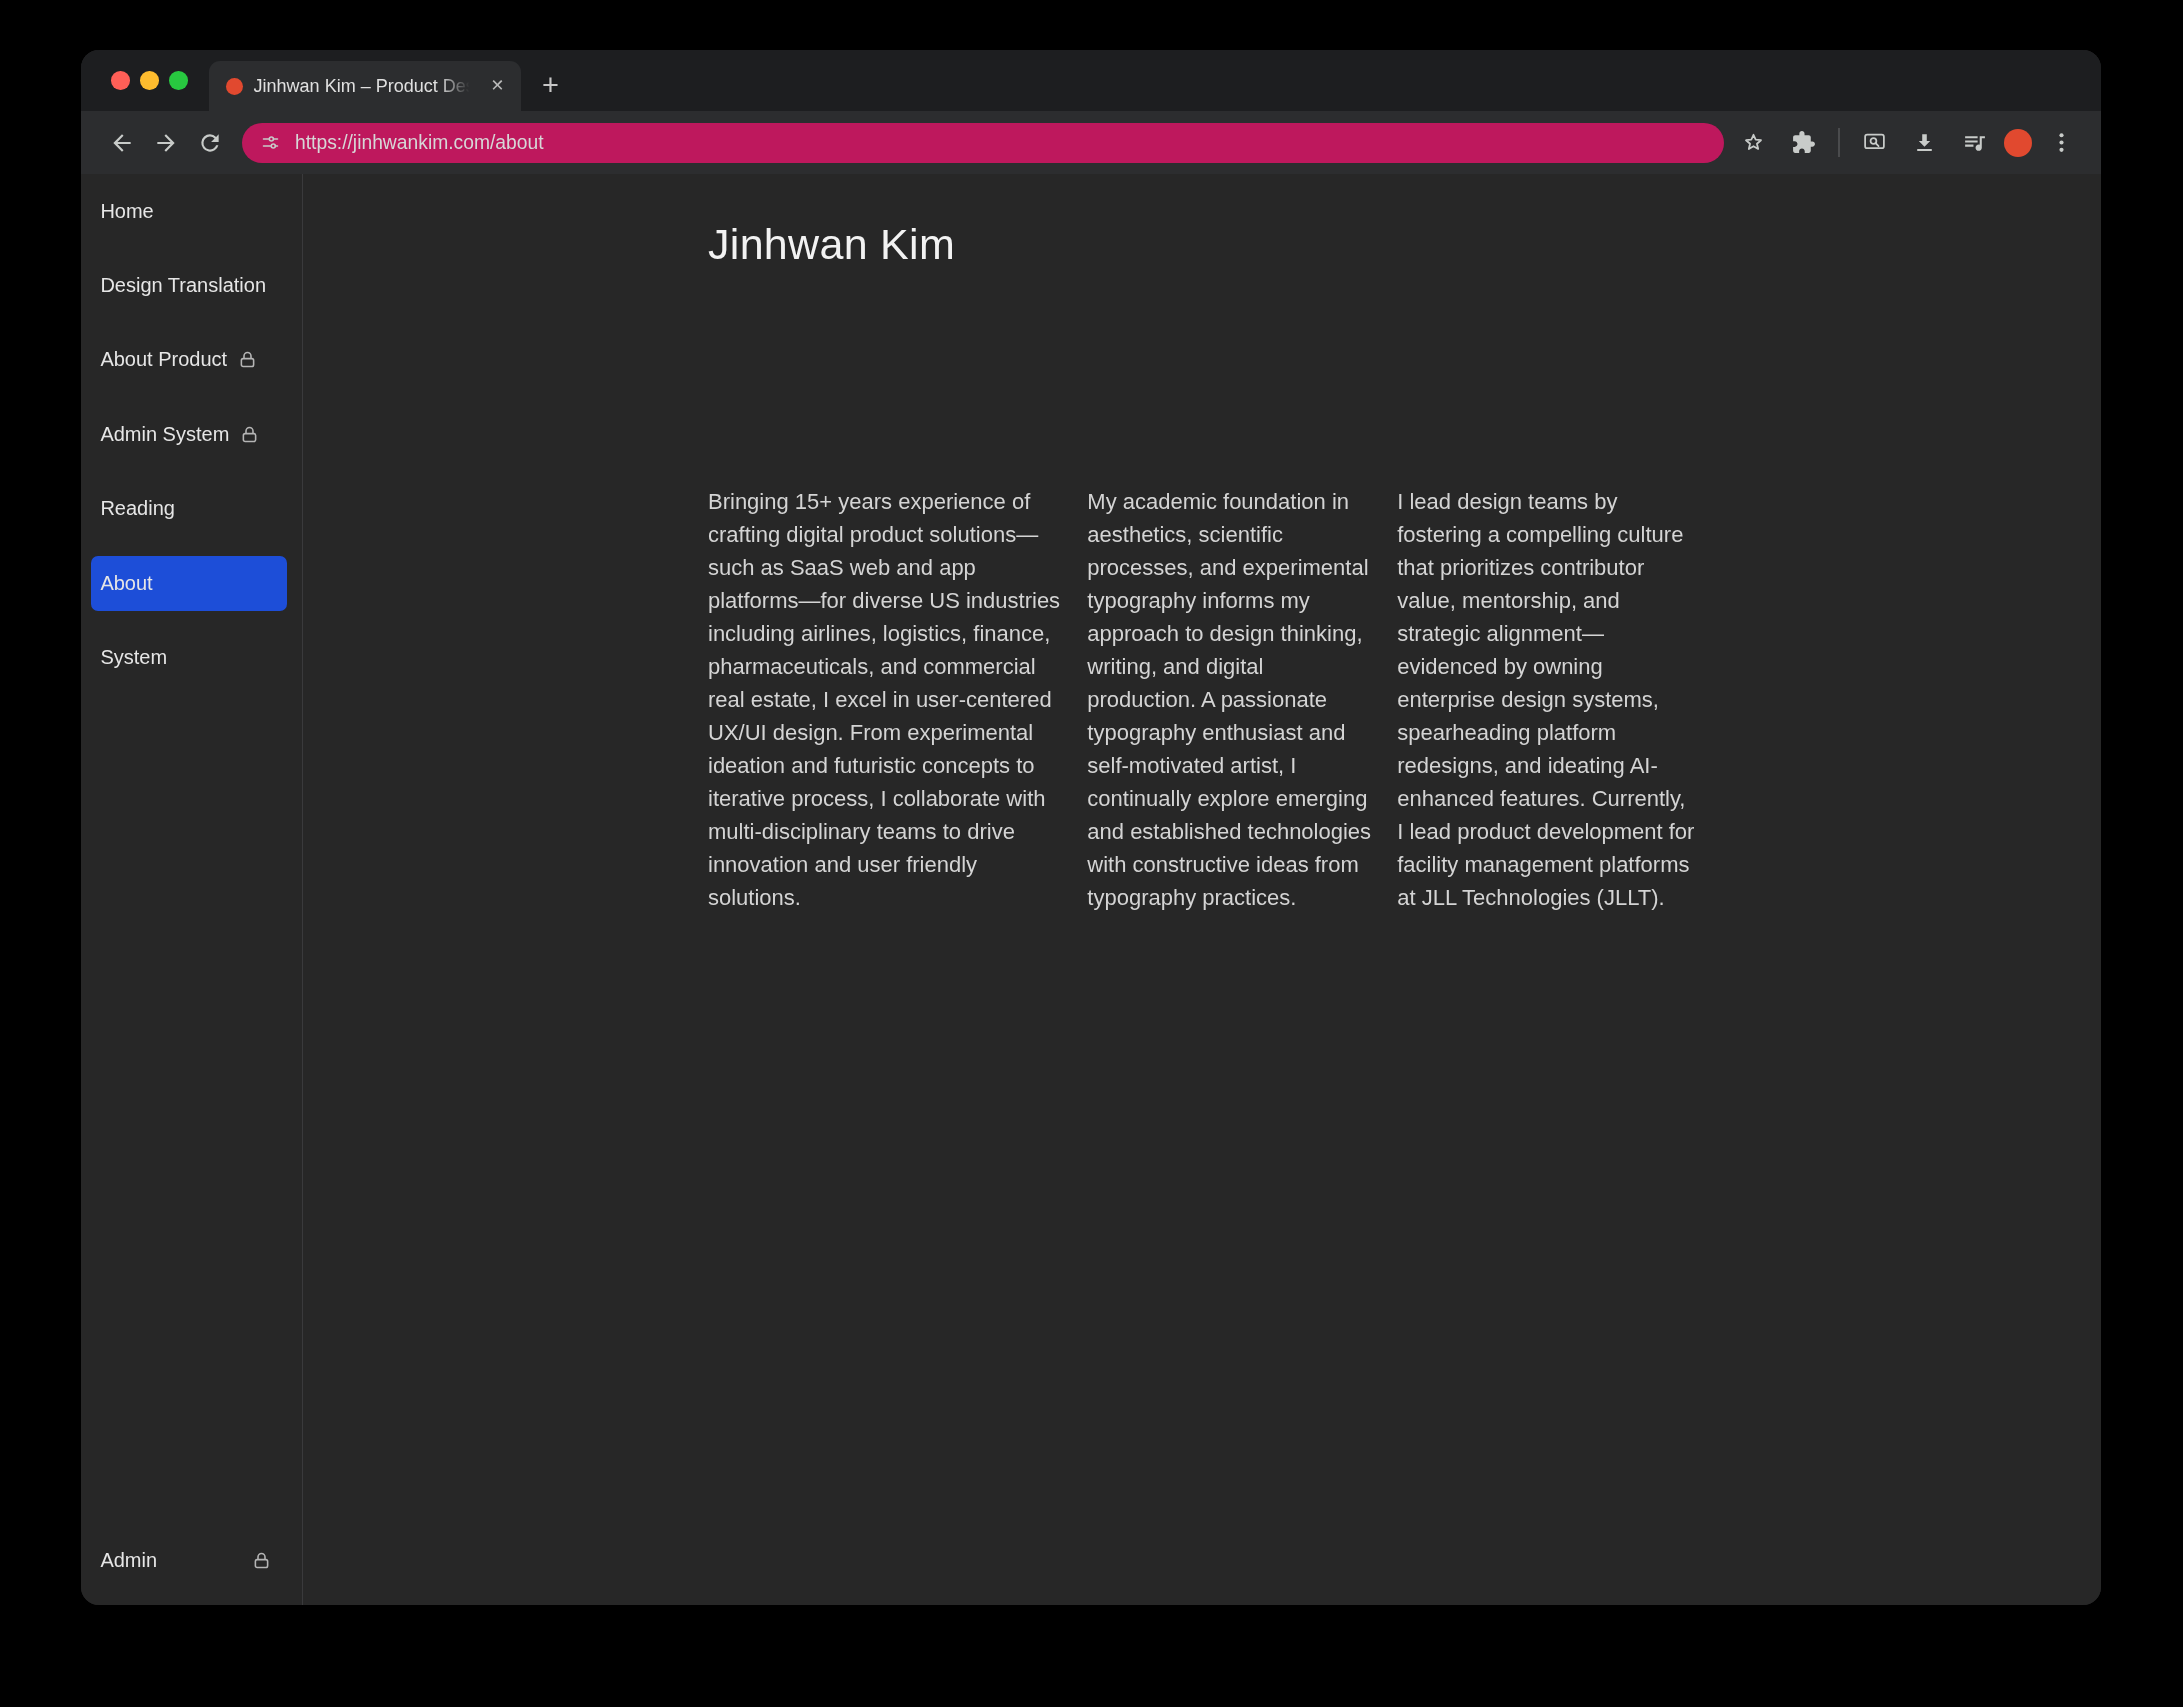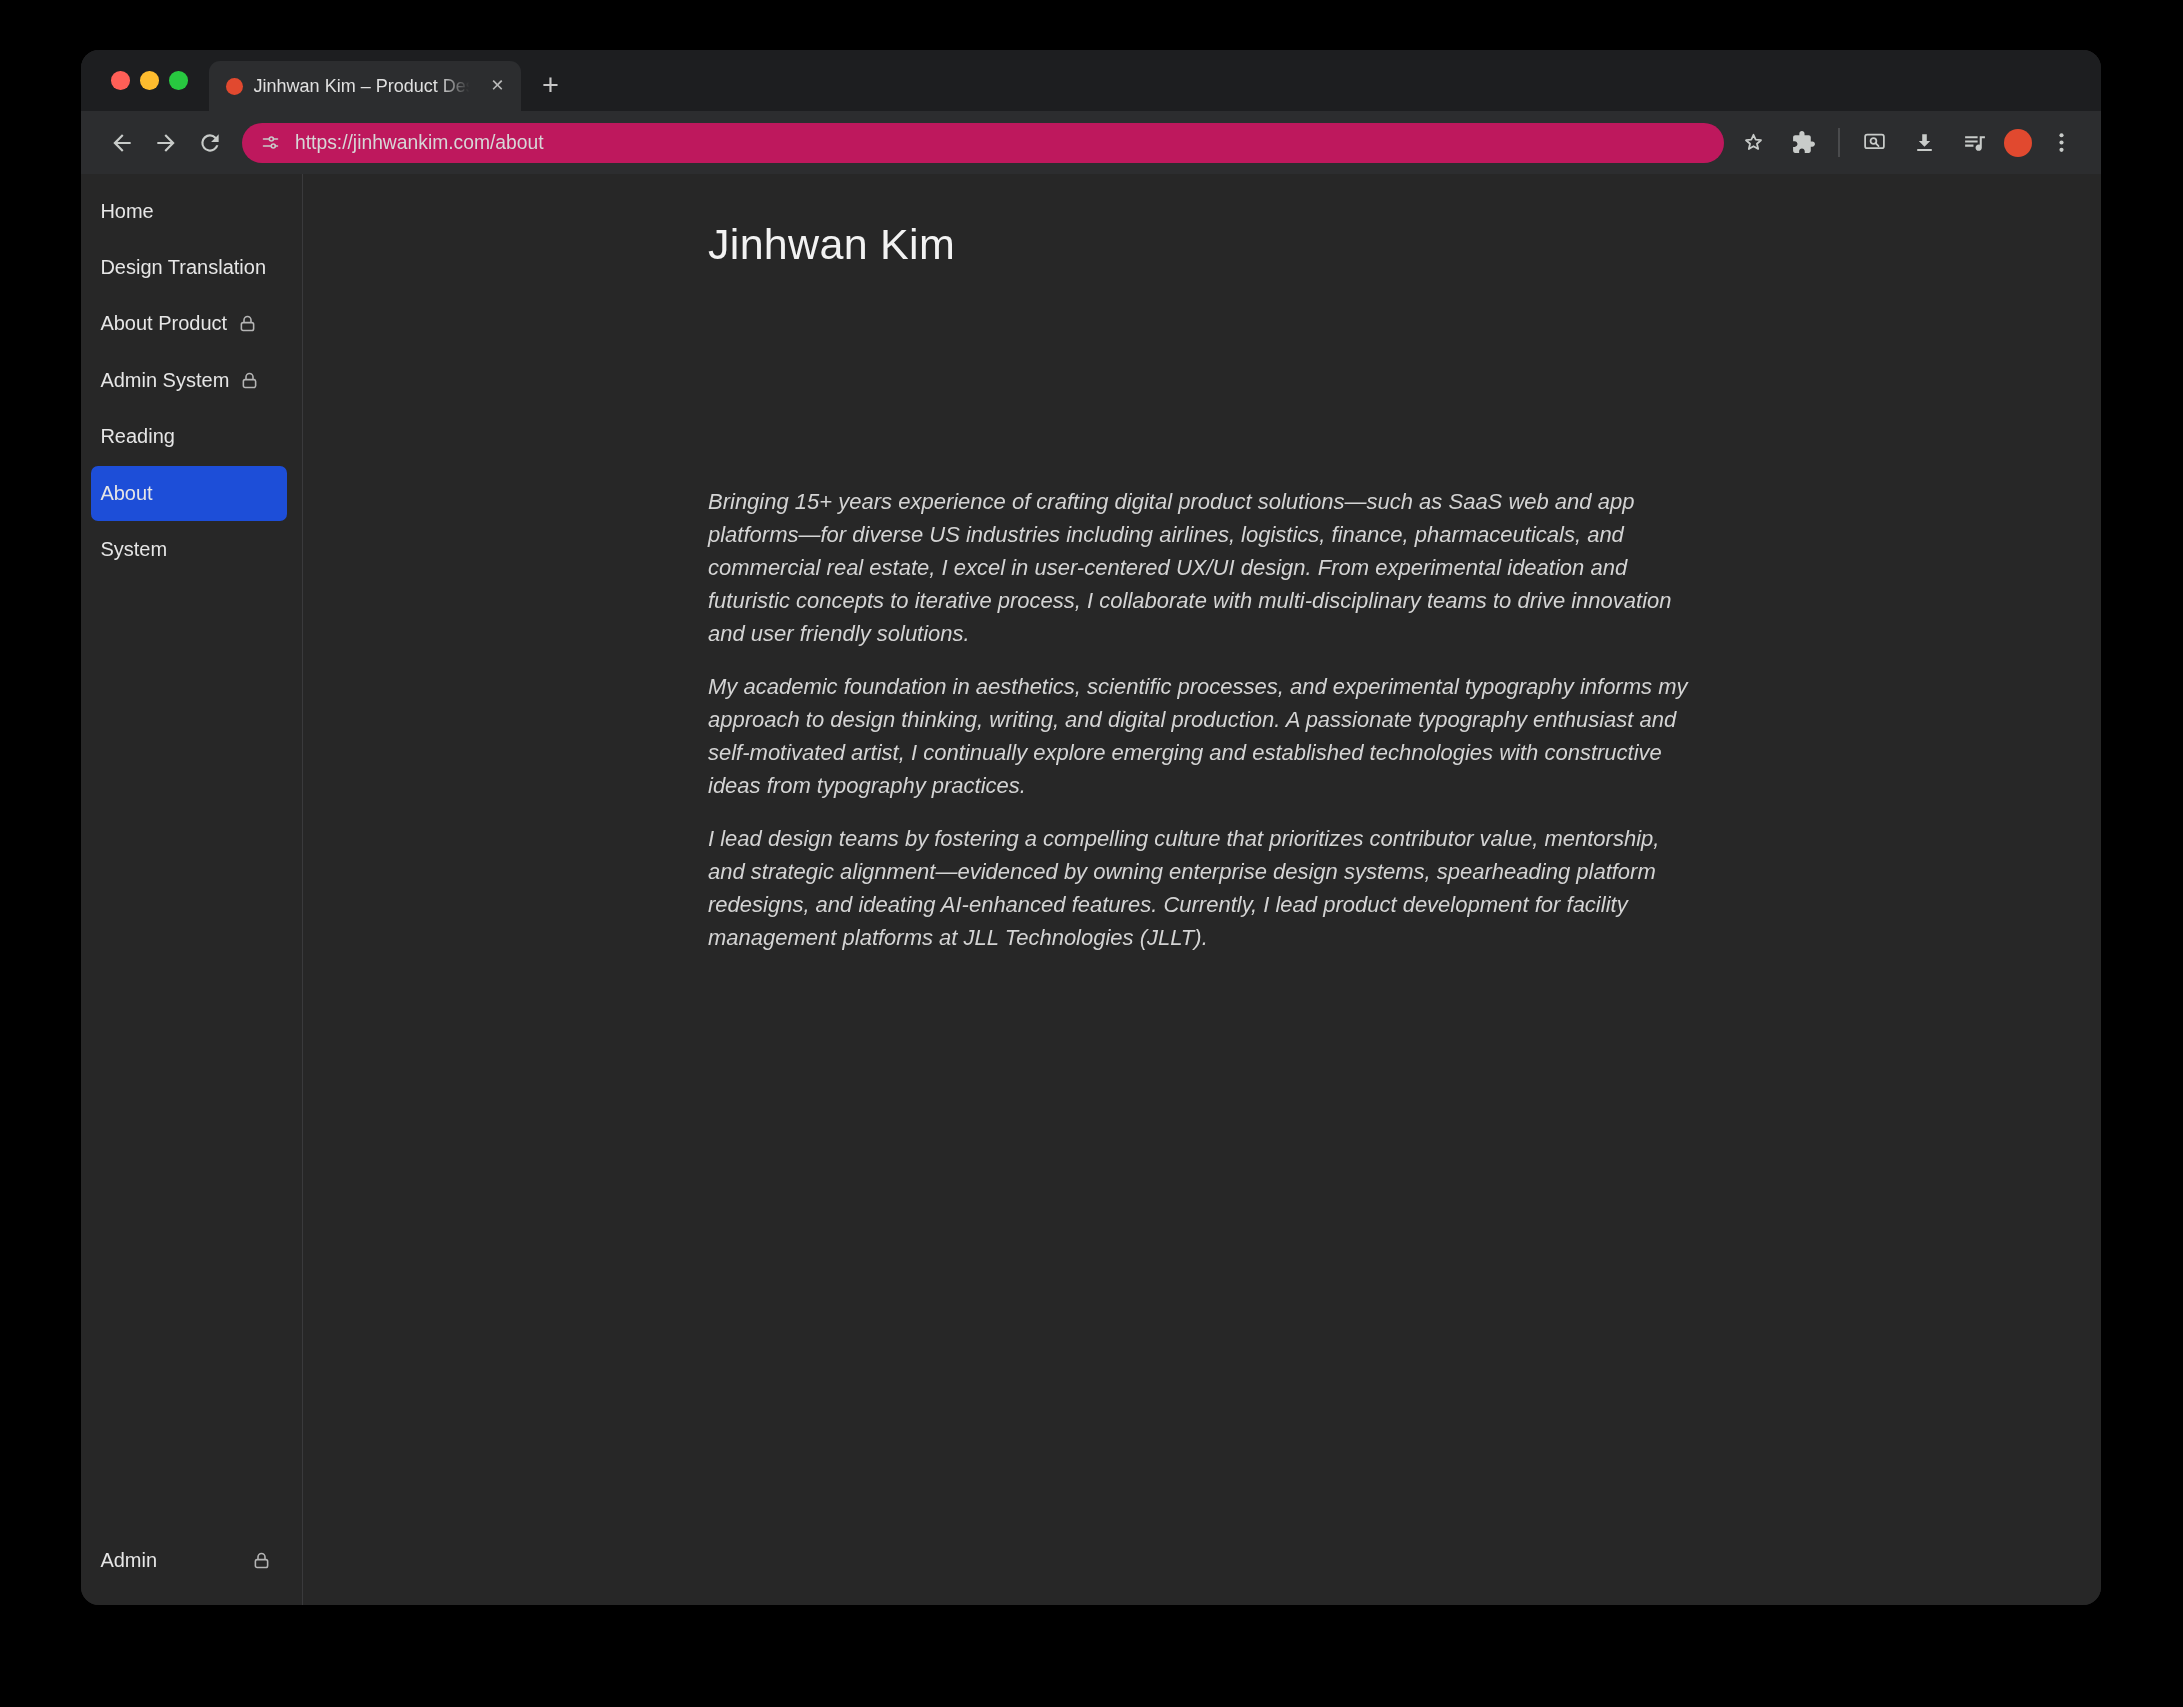--- a/index.html
+++ b/index.html
@@ -62,35 +62,35 @@
   .tb-btn { width:40px; height:40px; border-radius:50%; display:flex;
             align-items:center; justify-content:center; cursor:pointer; }
   .tb-btn svg { width:25px; height:25px; }
   .tb-divider { width:1.4px; height:29px; background:#4a4b4d; margin:0 5.5px; }
   .avatar { width:28px; height:28px; border-radius:50%; background:#e1492f; cursor:pointer; }
 
   
   .content { flex:1; min-height:0; display:flex; background:#272727; }
 
   .sidebar { width:222px; flex-shrink:0; border-right:1.4px solid #3a3a3c;
-             display:flex; flex-direction:column; padding-top:9.7px; }
+             display:flex; flex-direction:column; padding-top:9.7px;gap:18px; }
   .side-item { height:55px; margin:0 15px 1.4px 9.7px; padding:0 9.7px; border-radius:7px;
                display:flex; align-items:center; gap:9.7px; font-size:20px; color:#e6e6e6;
                cursor:pointer; }
   .side-item.active { background:#1d4ed8; }
   .lock { display:flex; align-items:center; }
   .lock svg { width:21px; height:21px; }
   .sidebar-spacer { flex:1; }
   .side-item.admin { margin-bottom:16.6px; justify-content:space-between; padding-right:15px; }
 
   .main { flex:1; min-width:0; overflow:hidden; }
   .main-inner { width:988px; margin:44px auto 0 auto; }
   .page-title { font-size:43px; font-weight:500; color:#f2f2f2; line-height:52px;
                 letter-spacing:0.3px; }
-  .paragraphs { margin-top:215px; display:flex; flex-direction:column; gap:20px;font-style:italic; }
+  .paragraphs { margin-top:215px; display:flex; flex-direction:row; gap:20px; }
   .paragraphs p { font-size:22px; line-height:33px; color:#d4d4d4; }
 </style>
 </head>
 <body>
 
 <div class="screen">
   <div class="window">
 
     <div class="tabstrip">
       <div class="traffic">

